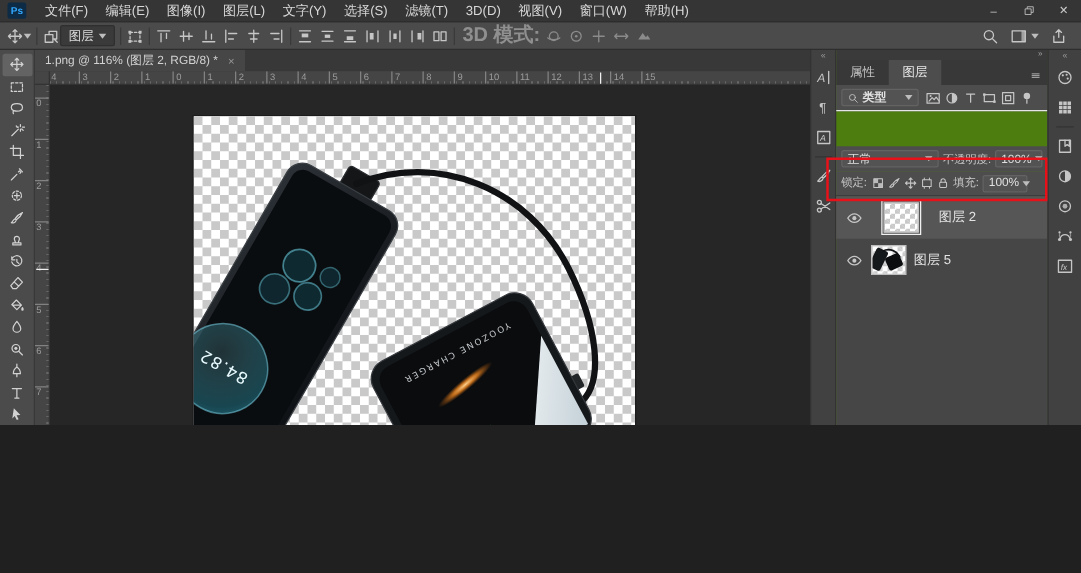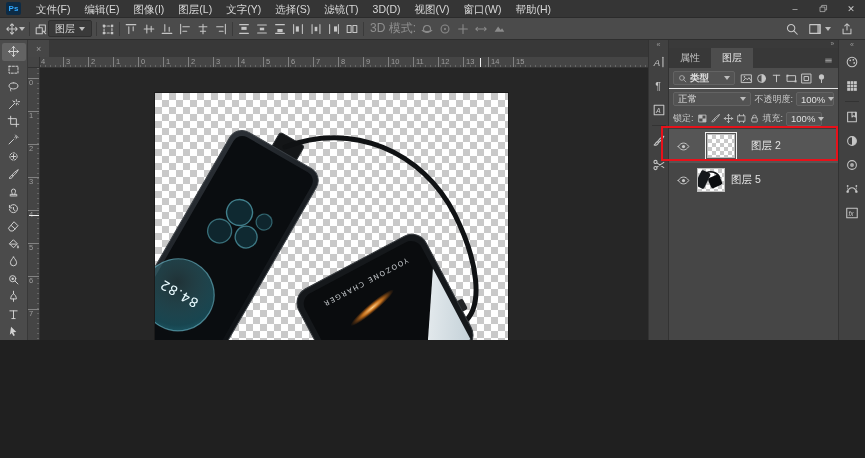--- a/index.html
+++ b/index.html
@@ -25,21 +25,21 @@
   .ic{display:inline-flex;width:14px;height:14px;color:#c6c6c6;flex:0 0 auto;}
   .ic svg{width:100%;height:100%;fill:none;stroke:currentColor;stroke-width:1.2;
           stroke-linecap:round;stroke-linejoin:round;}
   .ic-dim{color:#8b8b8b;}
   .ic-xs{width:9px;height:9px;}
   .ob-select{display:flex;align-items:center;gap:4px;background:#3a3a3a;border:1px solid #2f2f2f;
              border-radius:2px;height:15px;padding:0 6px;font-size:10px;color:#dcdcdc;}
   .caret{width:0;height:0;border-left:3px solid transparent;border-right:3px solid transparent;
          border-top:4px solid #bdbdbd;display:inline-block;}
   .ob-group{display:flex;align-items:center;gap:4px;}
-  .ob-label{font-size:12px;color:#8f8f8f;margin:0 4px 0 2px;white-space:nowrap;}
+  .ob-label{font-size:16px;color:#8f8f8f;margin:0 4px 0 2px;white-space:nowrap;font-weight:bold;}
   .ob-right{margin-left:auto;display:flex;align-items:center;gap:9px;padding-right:6px;}
   
   .toolbar{position:absolute;left:0;top:40px;width:28px;height:404px;background:#4b4b4b;
            border-right:1px solid #383838;box-sizing:border-box;display:flex;flex-direction:column;
            align-items:center;padding-top:3px;}
   .tool{width:24px;height:17.5px;display:flex;align-items:center;justify-content:center;
         border-radius:2px;position:relative;flex:0 0 auto;}
   .tool.sel{background:#636363;}
   .tool .ic{width:13px;height:13px;color:#d2d2d2;}
   .swatches{position:absolute;left:2px;top:422px;width:26px;height:36px;z-index:12;}
@@ -90,21 +90,21 @@
   .panel{position:absolute;left:668px;top:40px;width:170px;height:404px;background:#4d7c0f;
          display:flex;flex-direction:column;box-sizing:border-box;border-left:1px solid #333;}
   .p-chevrow{height:8px;background:#3a3a3a;font-size:6.5px;color:#999;text-align:right;
              padding-right:4px;line-height:8px;}
   .p-tabs{height:20px;background:#383838;display:flex;align-items:flex-end;}
   .p-tab{height:20px;display:flex;align-items:center;padding:0 11px;font-size:10px;color:#c2c2c2;}
   .p-tab.active{background:#4d4d4d;color:#e8e8e8;}
   .p-tabs .burger{margin-left:auto;margin-right:5px;margin-bottom:3px;color:#c2c2c2;}
   .p-row{display:flex;align-items:center;padding:0 4px;gap:3px;background:#4d4d4d;}
   .p-filter{height:20px;border-bottom:1px solid #e5e5e5;font-weight:bold;}
-  .p-blend{height:20px;}
+  .p-blend{height:20px;margin-top:28px;}
   .p-lock{height:19px;border-bottom:1px solid #3c3c3c;text-align:right;}
   .field{display:flex;align-items:center;background:#535353;border:1px solid #636363;border-radius:2px;
          height:14px;font-size:9.5px;color:#e0e0e0;padding:0 4px;gap:3px;box-sizing:border-box;}
   .p-label{font-size:9px;color:#c9c9c9;white-space:nowrap;}
   .f-icons{display:flex;align-items:center;gap:2px;margin-left:2px;}
   .f-icons .ic{width:13px;height:13px;}
   .lk-icons{display:flex;align-items:center;gap:2px;}
   .lk-icons .ic{width:11px;height:11px;}
   .layer-list{flex:1 1 auto;background:#464646;}
   .layer-row{height:34px;display:flex;align-items:center;gap:6px;padding:0 0 0 6px;}
@@ -485,20 +485,21 @@
     <div class="mini-swap">
         <span class="a"></span>
         <span class="b"></span>
       </div>
     <div class="fg-sw"></div>
     <div class="bg-sw"></div>
   </div>
 
   <div class="doctabs">
     <div class="doctab">
+      <span>1.png @ 116% (图层 2, RGB/8) *</span>
       <span class="x">×</span>
     </div>
   </div>
 
   <div class="ruler-corner"></div>
   <div class="h-ruler">
     <span class="rl" style="left:-2px">4</span>
       <span class="rl" style="left:23px">3</span>
     <span class="rl" style="left:48px">2</span>
       <span class="rl" style="left:73px">1</span>

